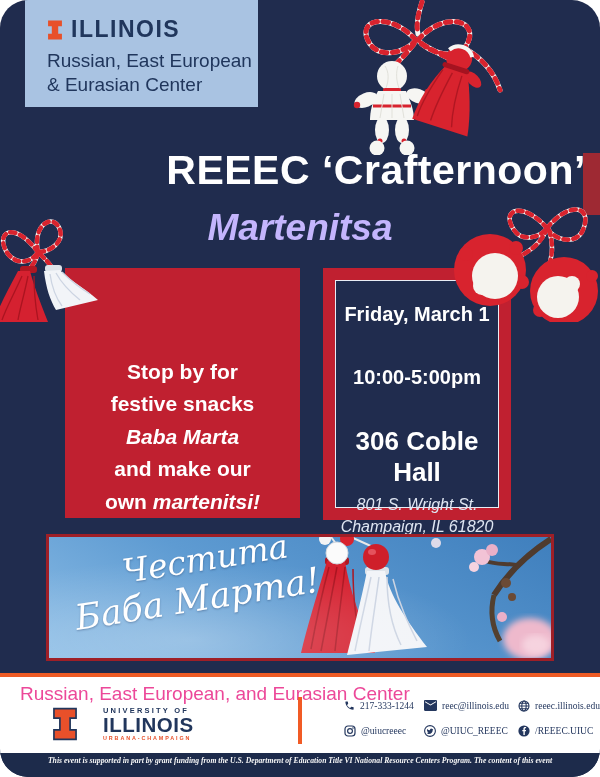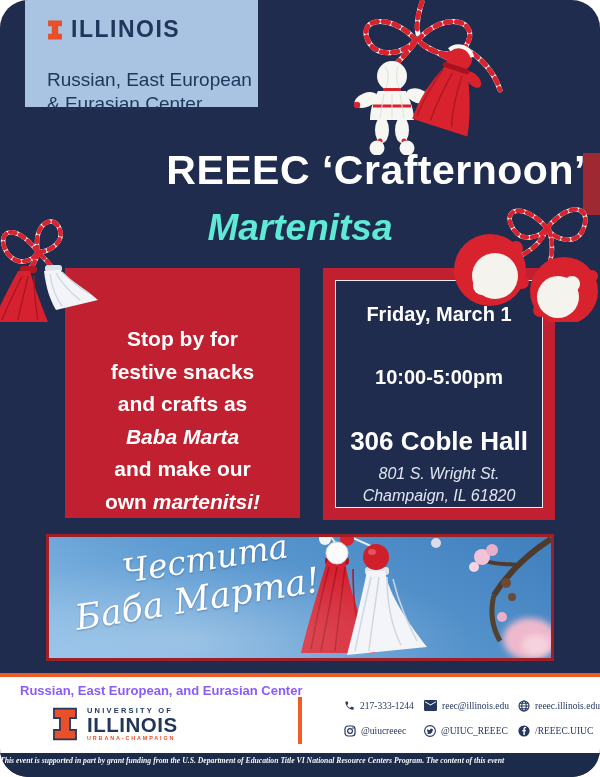--- a/index.html
+++ b/index.html
@@ -10,37 +10,37 @@
     border-radius:28px;
   }
   
   .header-box{
     position:absolute;left:25px;top:0;width:233px;height:107px;
     background:#a9c3e2;box-sizing:border-box;padding:16px 0 0 22px;
   }
   .logo-row{display:flex;align-items:center;gap:8px;}
   .logo-row svg{display:block;}
   .wordmark{font-size:23px;font-weight:bold;color:#20365c;letter-spacing:1.5px;}
-  .unit-name{margin-top:25px;font-size:19px;line-height:24px;color:#20365c;}
+  .unit-name{margin-top:6px;font-size:19px;line-height:24px;color:#20365c;}
   
   .title-line1{position:absolute;left:0;top:147px;width:100%;text-align:right;
     color:#fff;font-size:41px;font-weight:bold;letter-spacing:0.5px;}
   .title-line2{position:absolute;left:0;top:207px;width:100%;text-align:center;
-    color:#5eead4;font-size:37px;font-weight:bold;font-style:italic;}
+    color:#c4b5fd;font-size:37px;font-weight:bold;font-style:italic;}
   
   .pitch-box{
     position:absolute;left:65px;top:268px;width:235px;height:250px;
     background:#c02030;color:#fff;display:flex;flex-direction:column;
     justify-content:flex-end;align-items:center;text-align:center;
     font-size:21px;font-weight:bold;line-height:32.5px;z-index:1;
   }
   .pitch-box .it{font-style:italic;}
   
   .details-box{
-    position:absolute;left:323px;top:268px;width:232px;height:252px;
+    position:absolute;left:323px;top:268px;width:188px;height:252px;
     background:#c02030;box-sizing:border-box;padding:12px;z-index:1;
   }
   .details-inner{
     width:100%;height:100%;box-sizing:border-box;background:#202c4e;
     border:1px solid #e9edf5;text-align:center;color:#fff;
   }
   .detail-date{margin-top:22px;font-size:20px;font-weight:bold;}
   .detail-time{margin-top:40px;font-size:20px;font-weight:bold;}
   .detail-venue{margin-top:37px;font-size:26px;font-weight:bold;}
   .detail-addr{margin-top:6px;font-size:16px;font-style:italic;color:#dfe6f2;line-height:22px;}
@@ -69,39 +69,39 @@
     text-shadow:0 1px 2px rgba(20,40,80,.35);z-index:2;
   }
   .script1{font-size:33px;margin-left:54px;line-height:40px;}
   .script2{font-size:35px;line-height:42px;margin-top:-3px;}
   .banner-tassels{position:absolute;left:232px;top:0;}
   .banner-branch{position:absolute;right:0;top:0;}
   
   .orange-rule{position:absolute;left:0;top:673px;width:100%;height:4px;background:#ee5b25;z-index:4;}
   
   .footer{position:absolute;left:0;top:677px;width:100%;height:76px;background:#ffffff;z-index:4;}
-  .footer-center-name{position:absolute;left:20px;top:6px;font-size:13px;font-weight:bold;color:#8b5cf6;}
-  .uofi-logo{position:absolute;left:52px;top:29px;display:flex;align-items:center;gap:9px;}
+  .footer-center-name{position:absolute;left:20px;top:6px;font-size:19px;font-weight:normal;color:#ec4899;}
+  .uofi-logo{position:absolute;left:52px;top:29px;display:flex;align-items:center;gap:25px;}
   .uofi-text{display:flex;flex-direction:column;}
   .uofi-l1{font-size:7.5px;font-weight:bold;letter-spacing:2.2px;color:#21365c;}
   .uofi-l2{font-size:20.5px;font-weight:bold;letter-spacing:0.5px;color:#21365c;line-height:20px;}
   .uofi-l3{font-size:5.4px;font-weight:bold;letter-spacing:1.9px;color:#e8502a;}
   .footer-divider{position:absolute;left:298px;top:20px;width:3.5px;height:47px;background:#f15b25;}
   .contacts{
     position:absolute;left:344px;top:16px;
     display:grid;grid-template-columns:78px 92px 86px;grid-auto-rows:25px;
     column-gap:2px;align-items:center;
   }
   .contact{display:flex;align-items:center;gap:5px;
     font-family:"Liberation Serif",serif;font-size:9.5px;color:#24375e;white-space:nowrap;}
   .contact svg{flex:0 0 auto;display:block;}
   
   .disclaimer{
     position:absolute;left:0;top:753px;width:100%;height:24px;background:#1d2b4b;
-    box-sizing:border-box;padding-top:3px;color:#f7f7f7;
+    box-sizing:border-box;padding-top:3px;text-align:center;color:#f7f7f7;
     font-family:"Liberation Serif",serif;font-style:italic;font-weight:bold;
     font-size:7.7px;line-height:9.3px;
   }
   .disclaimer div{white-space:nowrap;}
 </style>
 </head>
 <body>
 
 <div class="flyer">
 
@@ -237,21 +237,20 @@
       <circle cx="88" cy="120" r="7" fill="#d8232e"></circle>
       <circle cx="140" cy="86" r="6" fill="#d8232e"></circle>
       <circle cx="106" cy="107" r="21" fill="#f5f3ee"></circle>
       <circle cx="120" cy="94" r="8" fill="#f5f3ee"></circle>
     </g>
   </svg>
 
   <div class="pitch-box">
     <div>Stop by for</div>
     <div>festive snacks</div>
-    <div>and crafts as</div>
     <div class="it">Baba Marta</div>
     <div>and make our</div>
     <div><span>own </span><span class="it">martenitsi!</span></div>
   </div>
 
   <div class="details-box">
     <div class="details-inner">
       <div class="detail-date">Friday, March 1</div>
       <div class="detail-time">10:00-5:00pm</div>
       <div class="detail-venue">306 Coble Hall</div>

